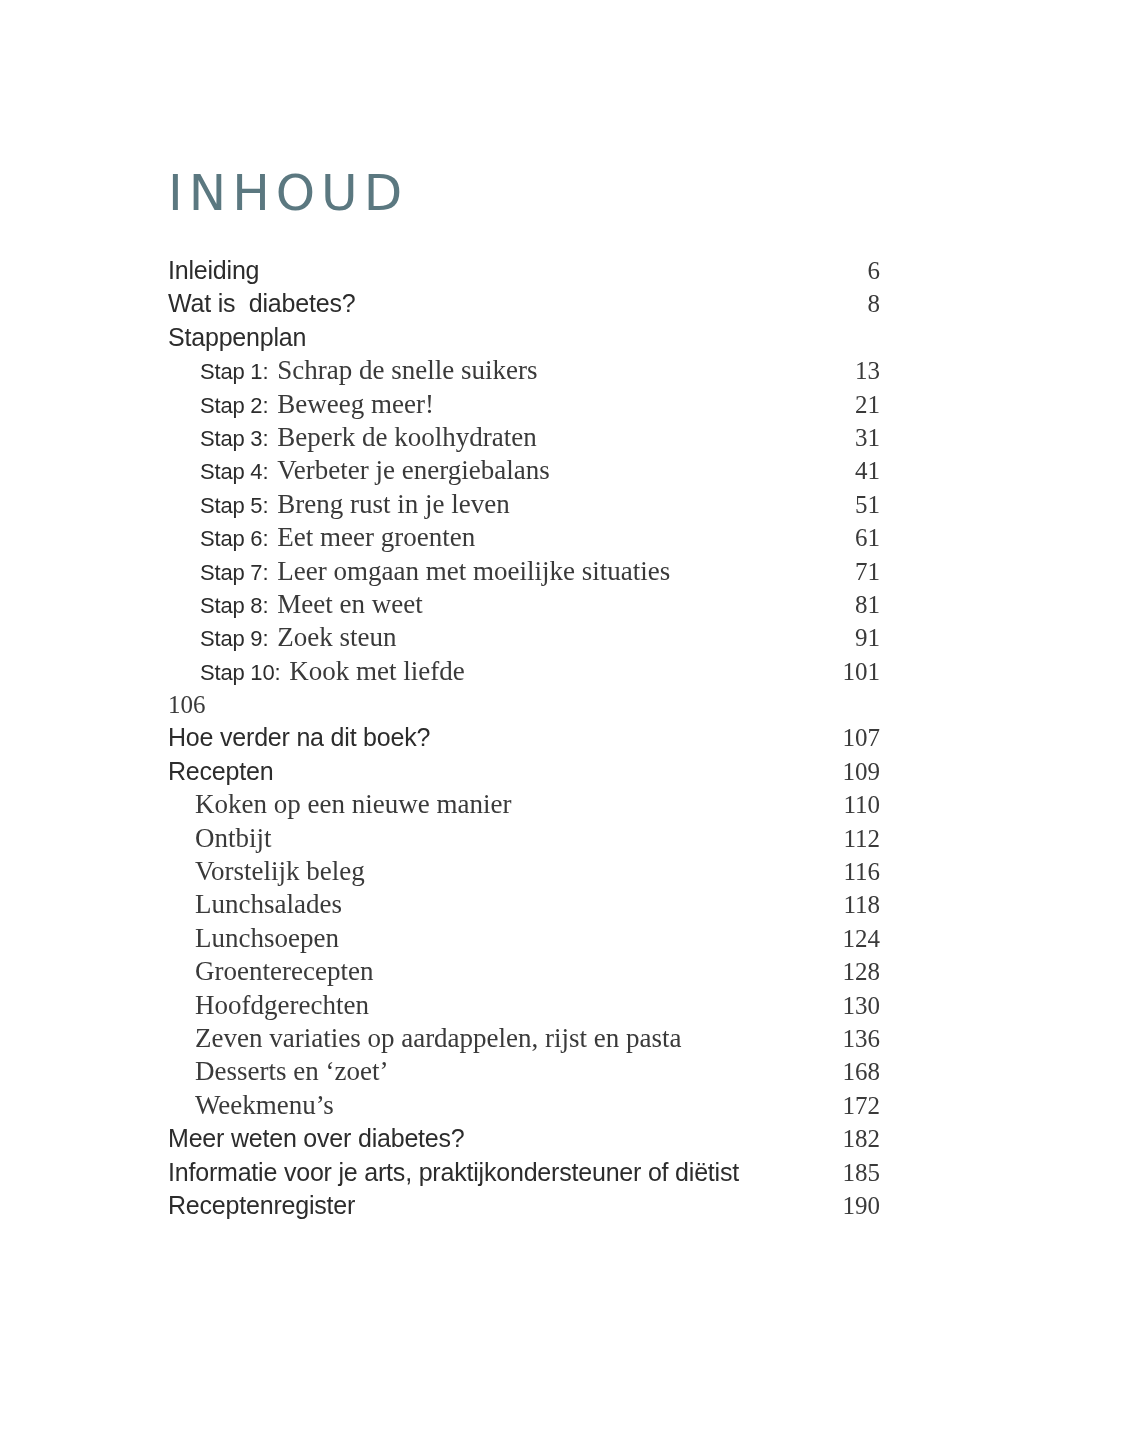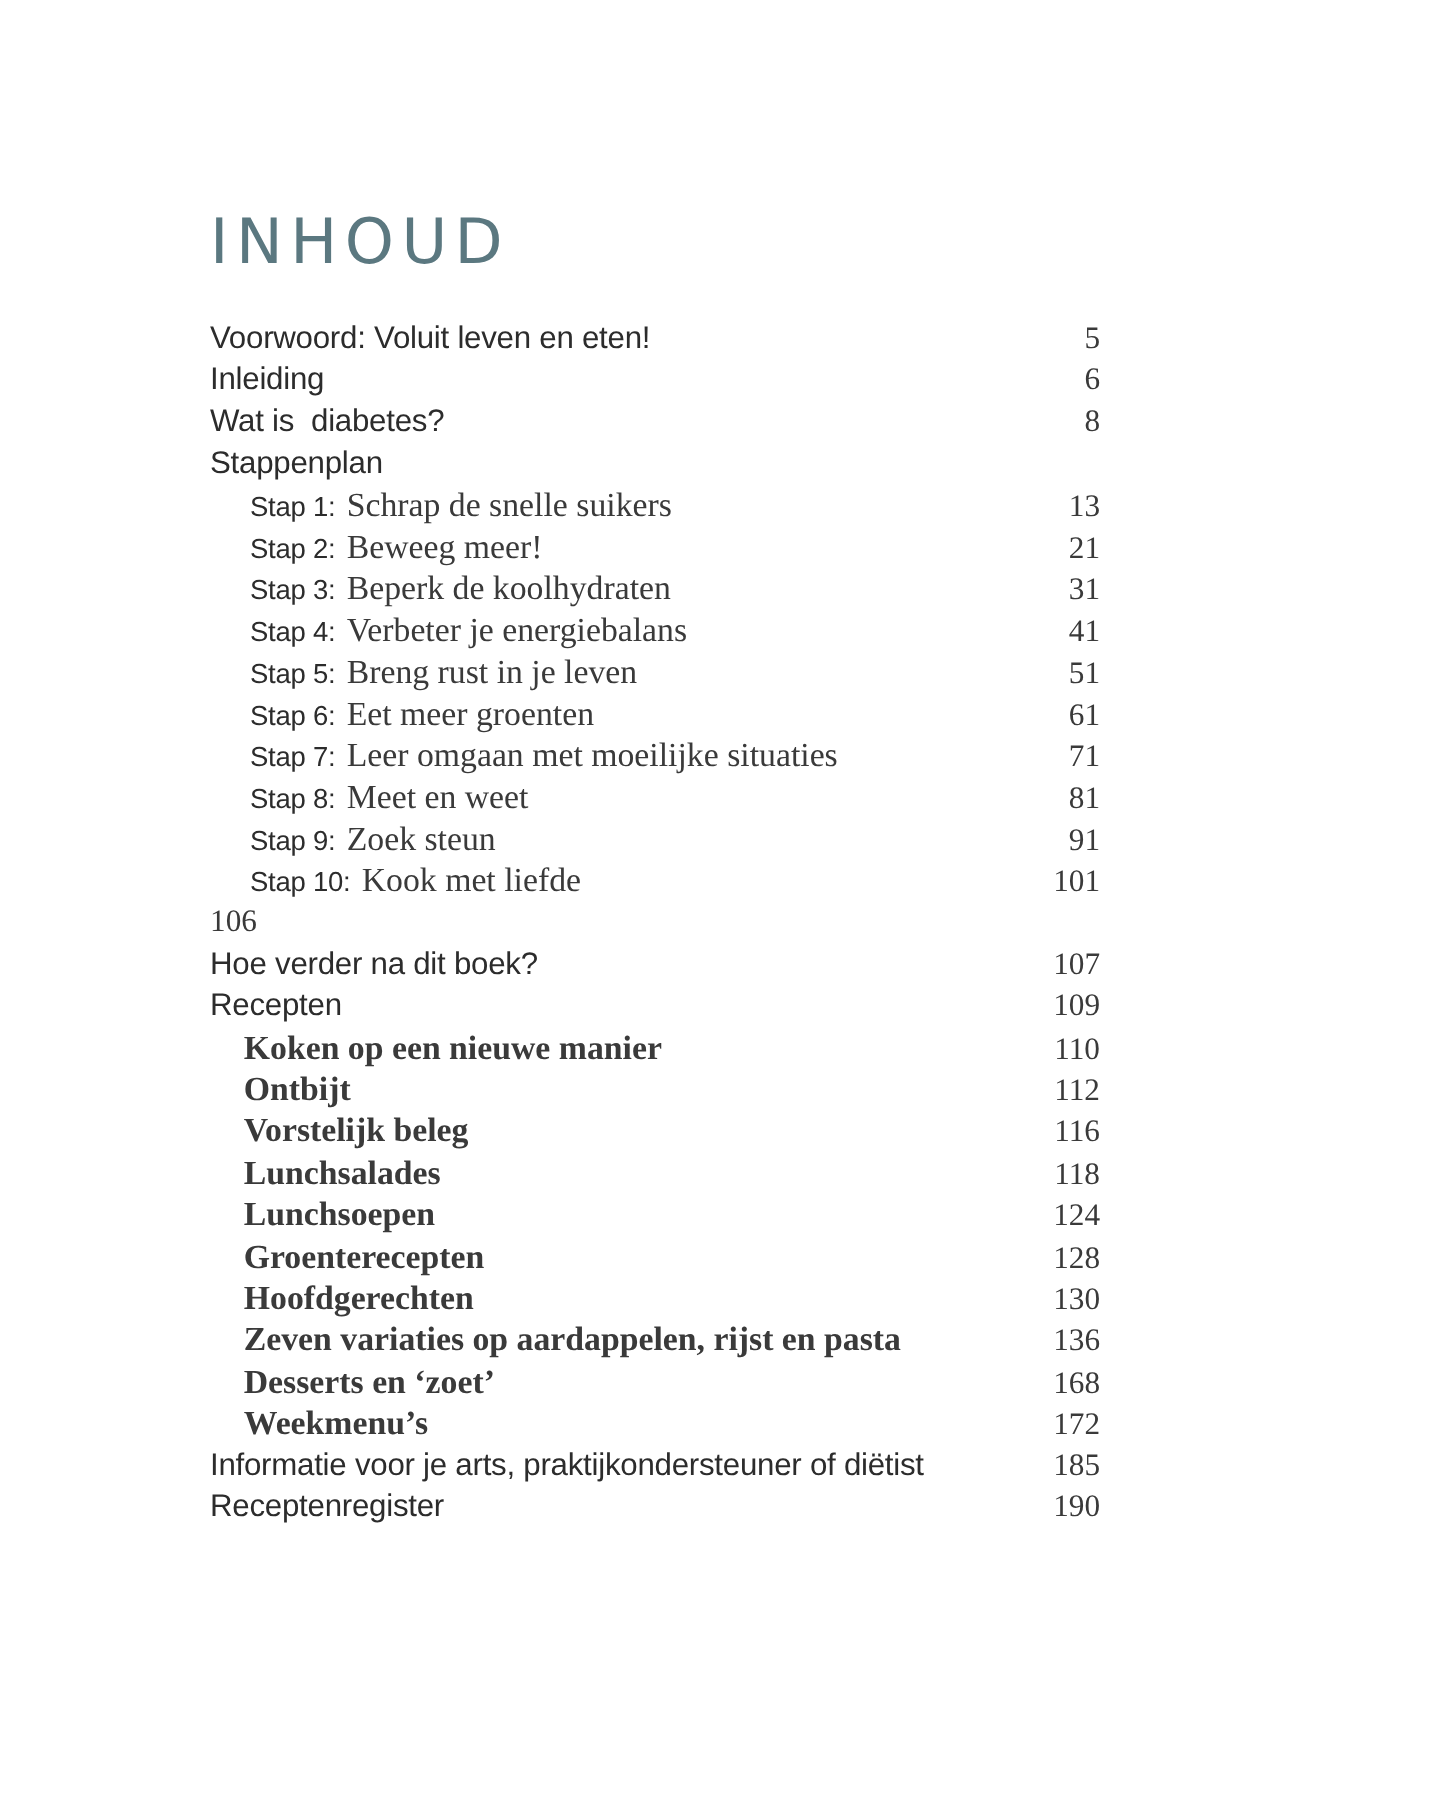--- a/index.html
+++ b/index.html
@@ -49,21 +49,20 @@
     padding-left: 32px;
     font-family: "Liberation Serif", serif;
     font-size: 27px;
     color: #3a3a3a;
   }
   .toc-row.sub .toc-label {
     padding-left: 27px;
     font-family: "Liberation Serif", serif;
     font-size: 27px;
     color: #3a3a3a;
-    font-weight: bold;
   }
   .toc-step-prefix {
     font-family: "Liberation Sans", sans-serif;
     font-size: 22px;
     font-weight: 500;
     letter-spacing: -0.2px;
     color: #2c2c2c;
     margin-right: 9px;
   }
   .toc-page {
@@ -76,24 +75,20 @@
     font-feature-settings: "onum";
   }
 </style>
 </head>
 <body>
 
 <div class="page">
   <h1 class="toc-title">INHOUD</h1>
   <div class="toc-list">
       <div class="toc-row main">
-    <span class="toc-label"><span class="toc-entry-text">Voorwoord: Voluit leven en eten!</span></span>
-    <span class="toc-page">5</span>
-  </div>
-      <div class="toc-row main">
     <span class="toc-label"><span class="toc-entry-text">Inleiding</span></span>
     <span class="toc-page">6</span>
   </div>
       <div class="toc-row main">
     <span class="toc-label"><span class="toc-entry-text">Wat is  diabetes?</span></span>
     <span class="toc-page">8</span>
   </div>
       <div class="toc-row main">
     <span class="toc-label"><span class="toc-entry-text">Stappenplan</span></span>
     <span class="toc-page"></span>
@@ -181,20 +176,24 @@
     <span class="toc-label"><span class="toc-entry-text">Zeven variaties op aardappelen, rijst en pasta</span></span>
     <span class="toc-page">136</span>
   </div>
       <div class="toc-row sub">
     <span class="toc-label"><span class="toc-entry-text">Desserts en ‘zoet’</span></span>
     <span class="toc-page">168</span>
   </div>
       <div class="toc-row sub">
     <span class="toc-label"><span class="toc-entry-text">Weekmenu’s</span></span>
     <span class="toc-page">172</span>
+  </div>
+      <div class="toc-row main">
+    <span class="toc-label"><span class="toc-entry-text">Meer weten over diabetes?</span></span>
+    <span class="toc-page">182</span>
   </div>
       <div class="toc-row main">
     <span class="toc-label"><span class="toc-entry-text">Informatie voor je arts, praktijkondersteuner of diëtist</span></span>
     <span class="toc-page">185</span>
   </div>
       <div class="toc-row main">
     <span class="toc-label"><span class="toc-entry-text">Receptenregister</span></span>
     <span class="toc-page">190</span>
   </div>
     </div>

